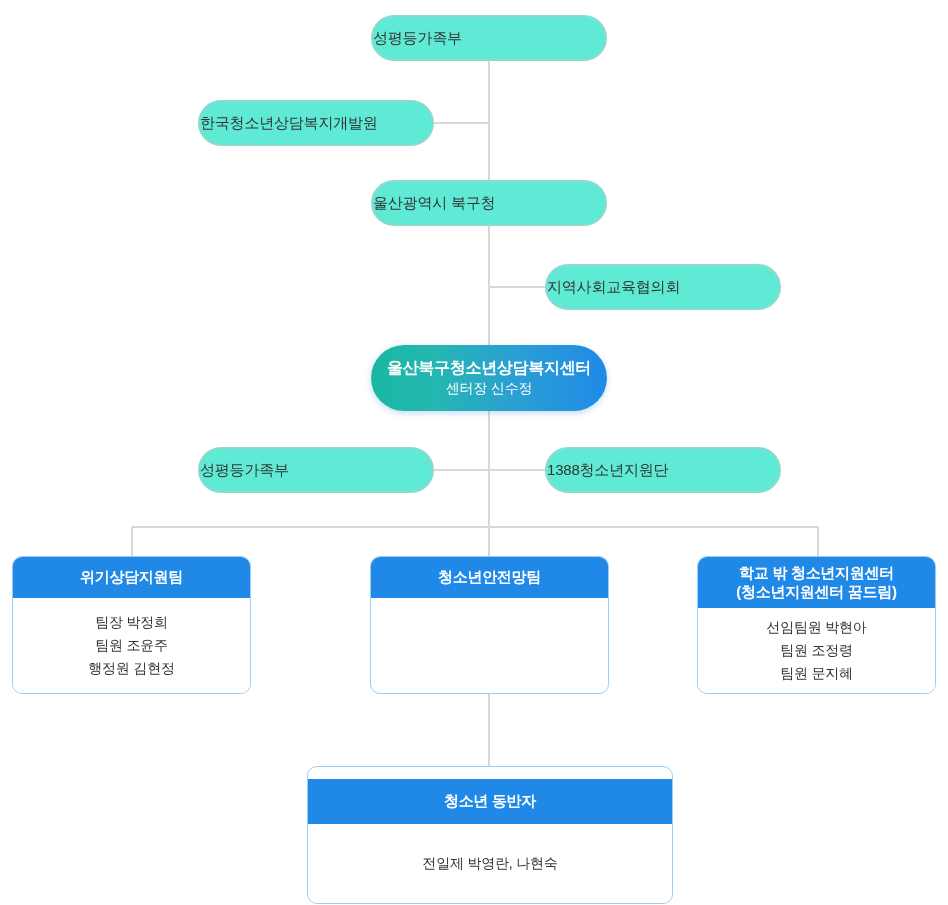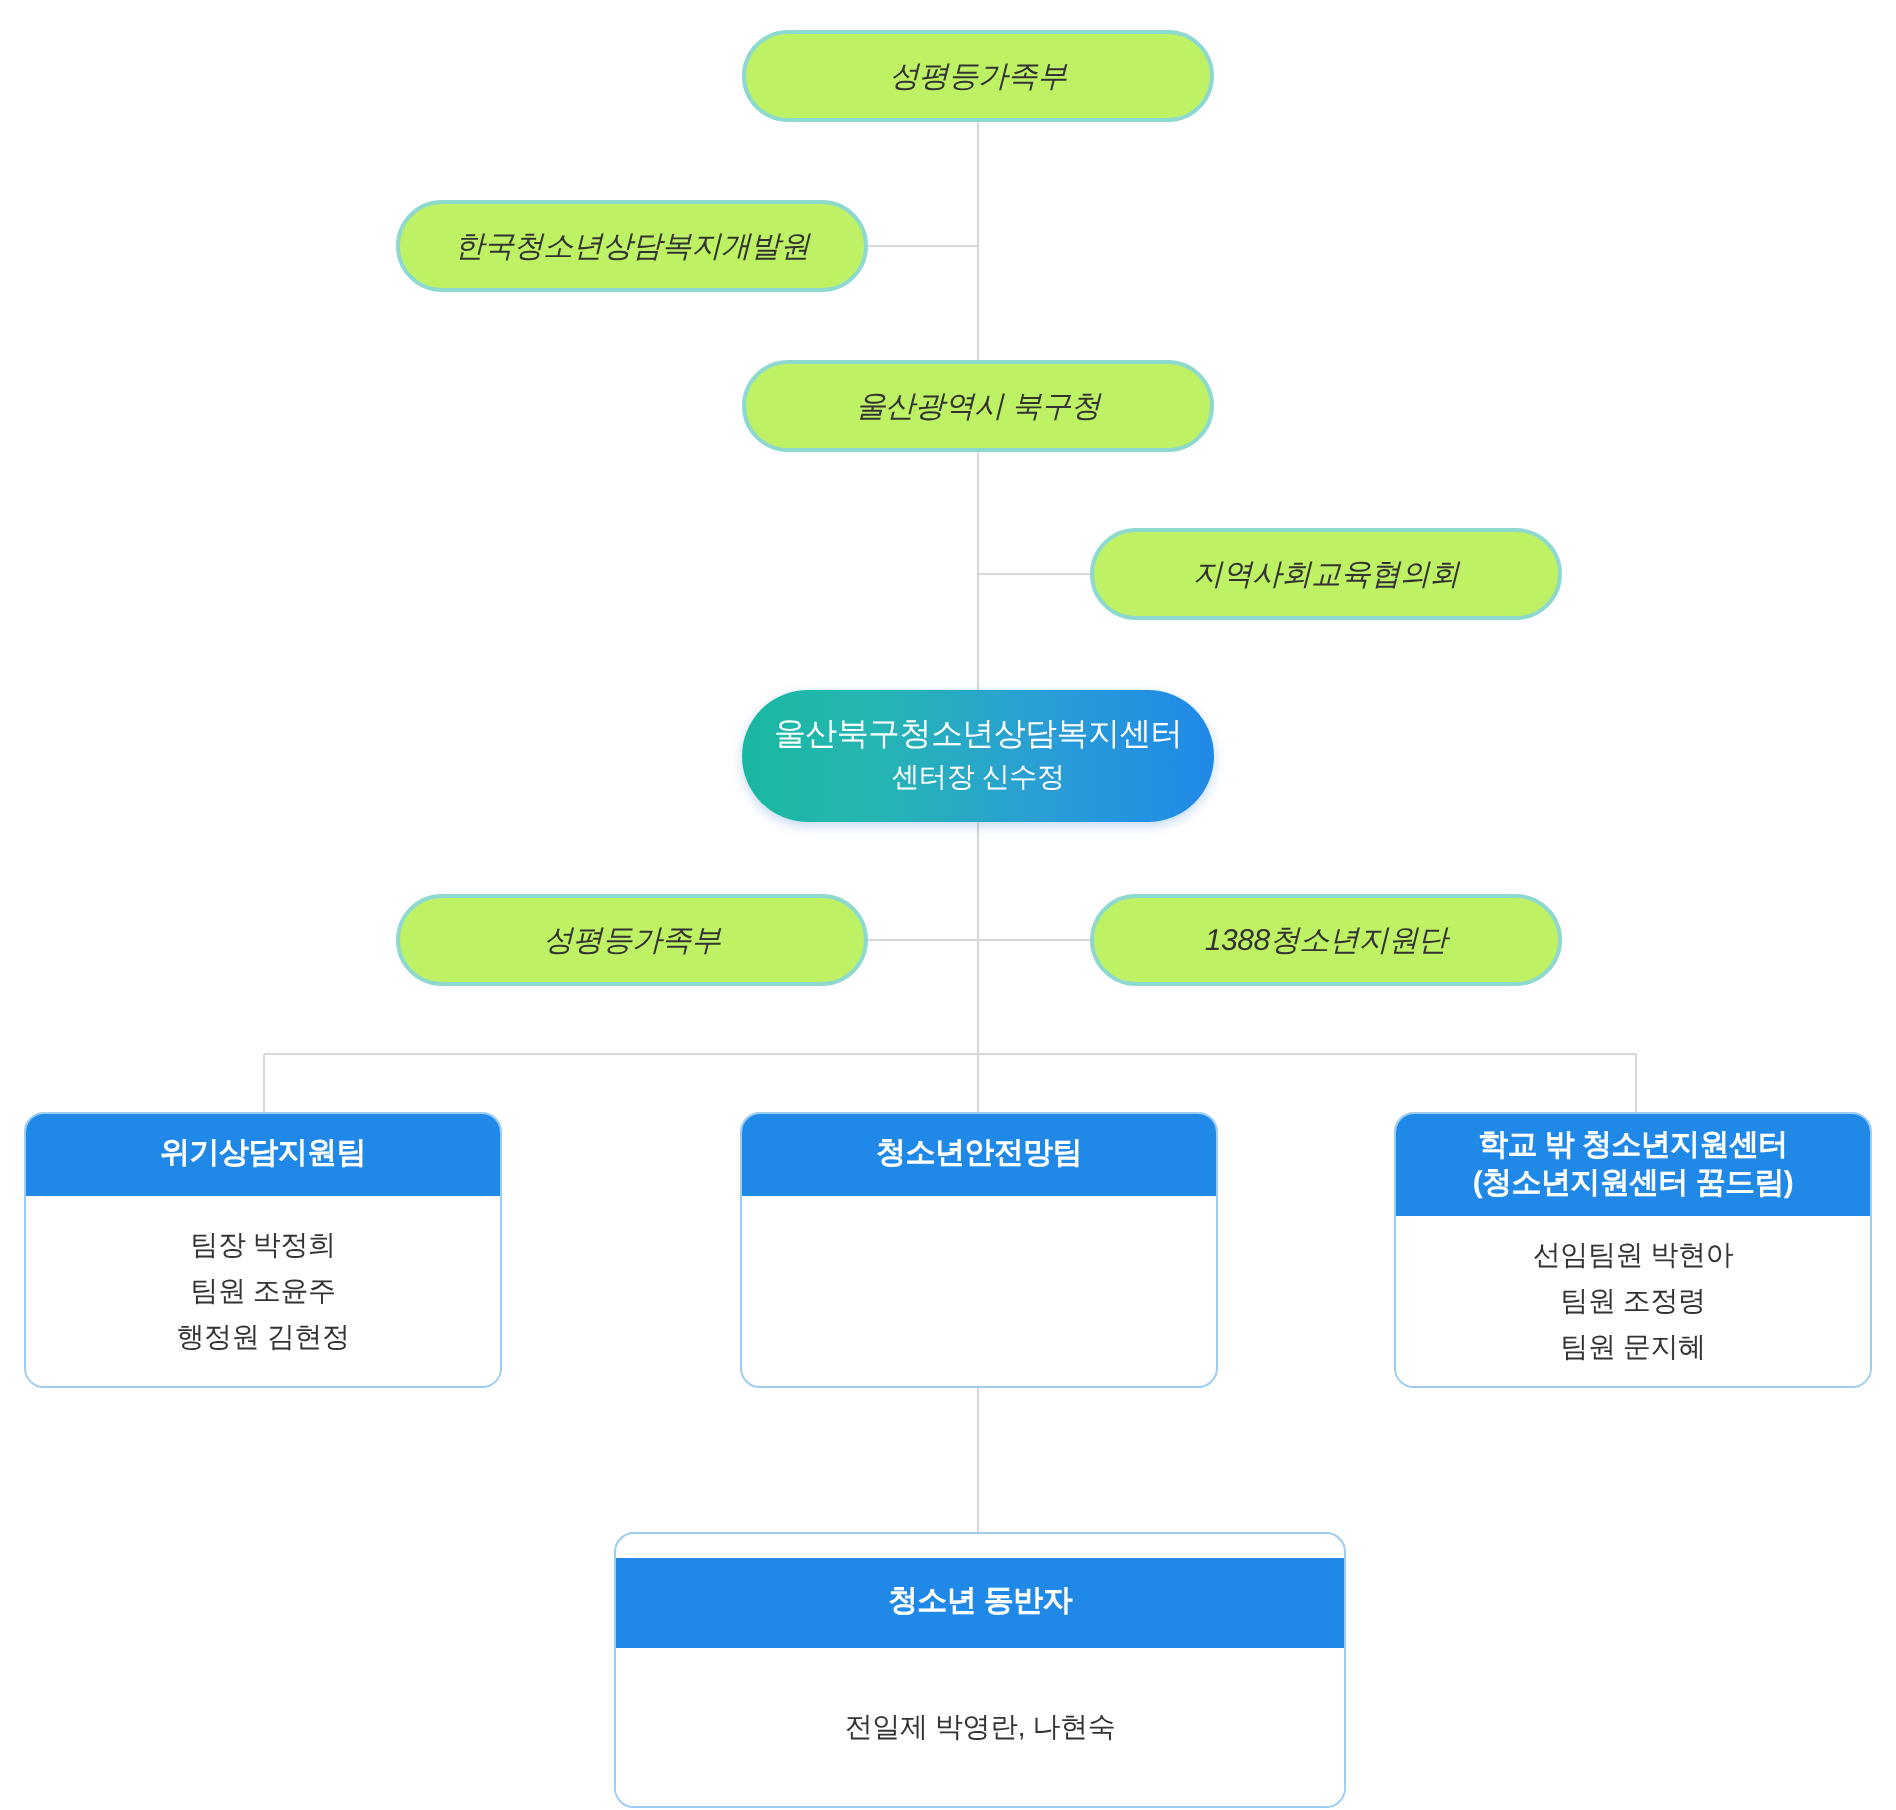--- a/index.html
+++ b/index.html
@@ -28,48 +28,47 @@
     width: 948px;
     height: 905px;
     pointer-events: none;
   }
 
   
   .pill {
     position: absolute;
     box-sizing: border-box;
     border: 2px solid #8ed9cf;
-    background: #bef264;
+    background: #5eead4;
     border-radius: 999px;
     display: flex;
     align-items: center;
-    justify-content: center;
+    justify-content: flex-start;
     color: #333333;
     font-size: 15px;
     letter-spacing: -0.2px;
     white-space: nowrap;
-    font-style: italic;
   }
 
   
   .center-node {
     position: absolute;
     box-sizing: border-box;
     border-radius: 999px;
     background: linear-gradient(90deg, #19b8a2 0%, #25b6b2 28%, #2a9fd4 62%, #2089e8 100%);
     display: flex;
     flex-direction: column;
     align-items: center;
     justify-content: center;
     color: #ffffff;
     box-shadow: 0 2px 6px rgba(40,120,200,0.28);
   }
   .center-node .cn-title {
     font-size: 16px;
-    font-weight: normal;
+    font-weight: bold;
     letter-spacing: -0.3px;
     line-height: 1.25;
   }
   .center-node .cn-sub {
     font-size: 14px;
     letter-spacing: -0.2px;
     line-height: 1.35;
     margin-top: 1px;
   }
 

